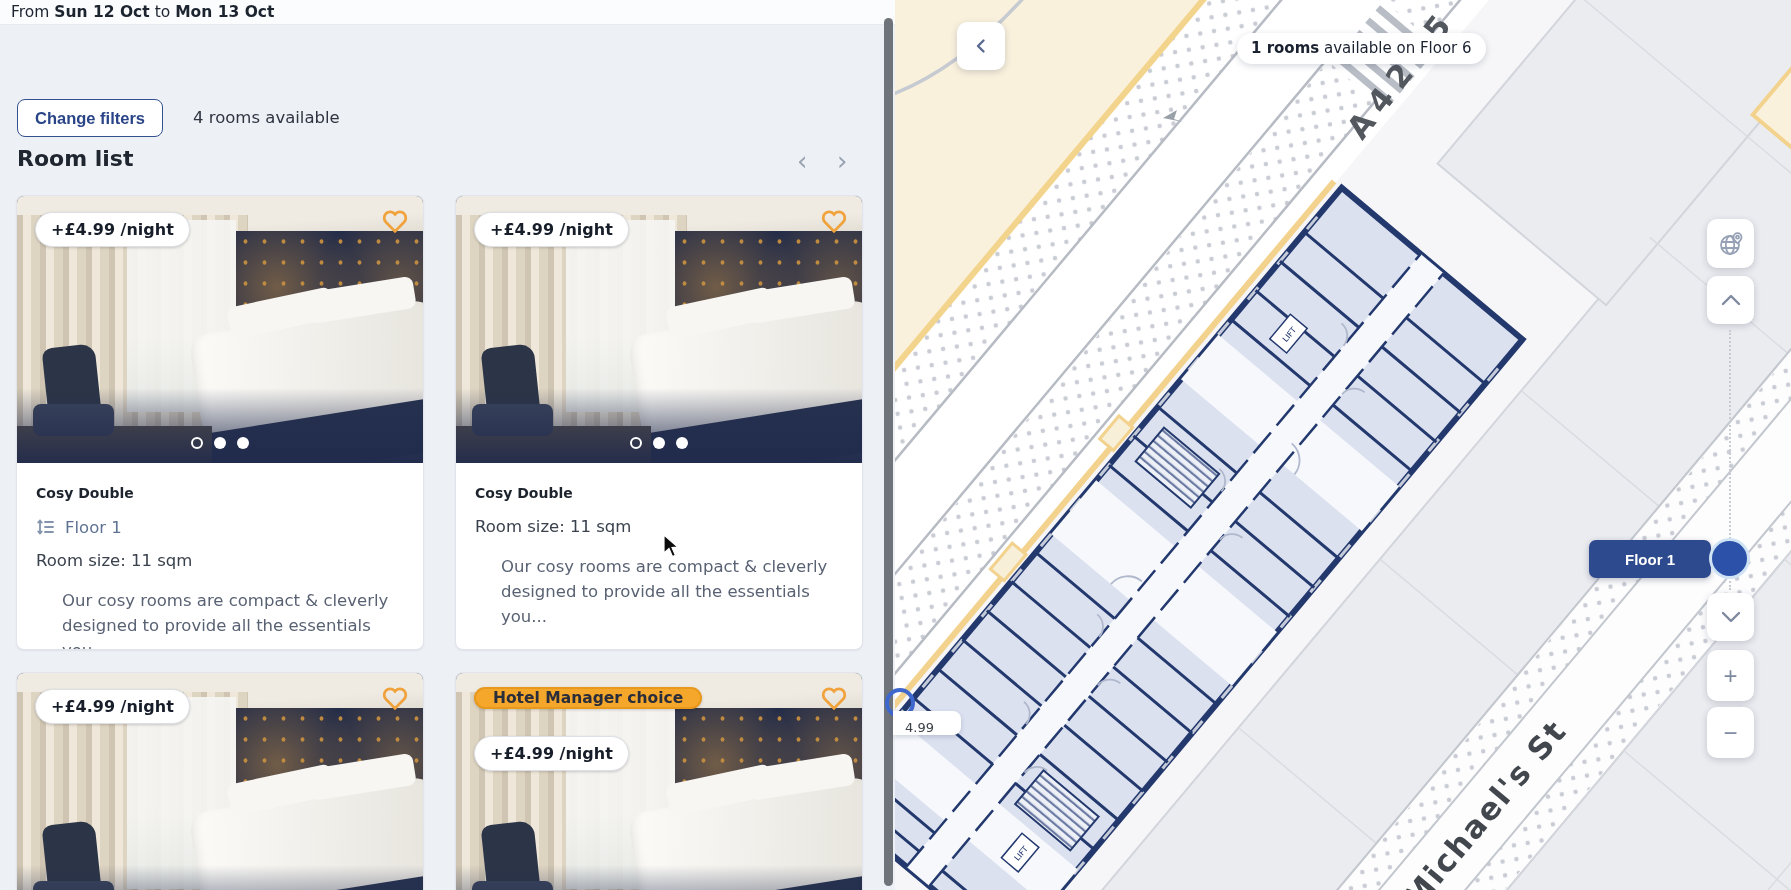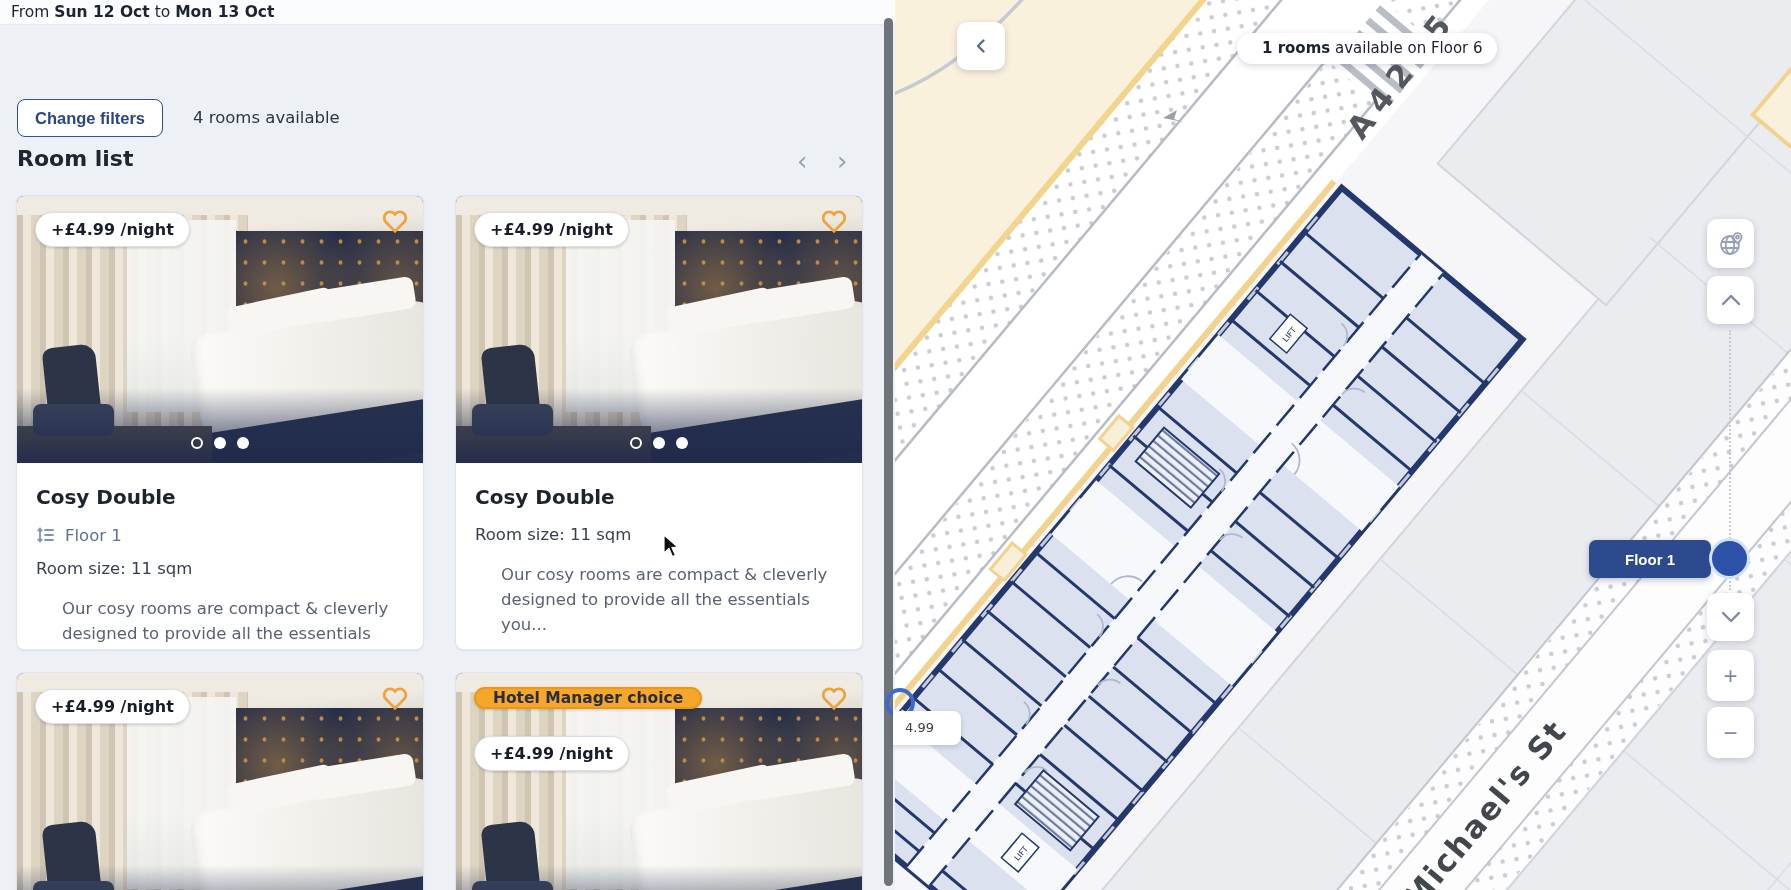--- a/index.html
+++ b/index.html
@@ -59,21 +59,21 @@
   .badge-choice { position:absolute; left:18px; top:14px; background:#f5a72b; border:2px solid #e8991b;
       border-radius:20px; padding:0 17px; font-size:15.5px; font-weight:bold; color:#2a2d3a;
       box-shadow:0 1px 3px rgba(0,0,0,.18); z-index:3; }
   .badge-price.below { top:63px; }
   .heart-btn { position:absolute; right:12px; top:10px; width:32px; height:32px; z-index:3; cursor:pointer; background:none; border:none; }
   .dots { position:absolute; bottom:14px; left:0; width:100%; display:flex; justify-content:center; gap:11px; z-index:3; }
   .dot { width:12px; height:12px; border-radius:50%; background:#fff; cursor:pointer; }
   .dot.active { background:transparent; border:2.5px solid #fff; }
 
   .card-body { padding:22px 19px 0 19px; }
-  .card-title { font-size:20px; font-weight:bold; color:#1d242e; margin-bottom:16px; }
+  .card-title { font-size:14px; font-weight:bold; color:#1d242e; margin-bottom:16px; }
   .floor-row { display:flex; align-items:center; gap:9px; margin-bottom:14px; }
   .floor-row .flabel { font-size:16.5px; color:#5d7292; }
   .size-row { font-size:16.5px; color:#39414d; margin-bottom:18px; }
   .desc { font-size:16.5px; color:#596273; line-height:25px;margin-left:26px; }
 
   .scrollbar { position:absolute; left:884px; top:18px; width:9px; height:868px; background:#6f747b; border-radius:5px; }
 
   
   .map-area { position:absolute; left:895px; top:0; width:896px; height:890px; background:#f6f6f8; }
   .map-svg { position:absolute; left:0; top:0; }
@@ -84,28 +84,28 @@
   .globe-btn { left:812px; top:219px; width:47px; height:49px; }
   .up-btn { left:812px; top:276px; width:47px; height:48px; }
   .down-btn { left:812px; top:593px; width:47px; height:48px; }
   .plus-btn { left:812px; top:650px; width:47px; height:51px; font-size:24px; color:#7e89a0; }
   .minus-btn { left:812px; top:707px; width:47px; height:51px; font-size:24px; color:#7e89a0; }
   .floor-track { position:absolute; left:834px; top:330px; height:260px; border-left:2px dotted #c6cbd4; }
 
   .map-tooltip { position:absolute; left:342px; top:33px; height:31px; background:#fff; border-radius:16px;
       box-shadow:0 2px 7px rgba(30,40,70,.18); font-size:15px; color:#1a2130; line-height:31px; padding:0 14px;
       white-space:nowrap; z-index:5; }
-  .map-tooltip b { font-weight:bold;margin-left:11px; }
+  .map-tooltip b { font-weight:bold; }
 
   .floor-pill { position:absolute; left:694px; top:540px; width:122px; height:38px; background:#2c4a8d; border:none;
       border-radius:7px; color:#fff; font-weight:bold; font-size:15px; box-shadow:0 2px 6px rgba(30,40,70,.3); cursor:pointer; }
   .floor-knob { position:absolute; left:817px; top:541px; width:35px; height:35px; border-radius:50%;
       background:#2b51a8; box-shadow:0 0 0 3px #cfe3f5; cursor:pointer; }
 
-  .price-marker { position:absolute; left:-2px; top:711px; width:68px; height:34px; background:#fff;
+  .price-marker { position:absolute; left:-2px; top:711px; width:68px; height:24px; background:#fff;
       border-radius:0 8px 8px 0; box-shadow:0 2px 5px rgba(30,40,70,.18); font-size:13px; color:#3c4148;
       line-height:34px; padding-left:12px; z-index:4; }
   .marker-ring { position:absolute; left:-10px; top:688px; width:30px; height:30px; border-radius:50%;
       border:4px solid #3f68cf; z-index:3; }
 
   .cursor { position:absolute; left:662px; top:534px; z-index:9; pointer-events:none; }
 </style>
 </head>
 <body>
 

